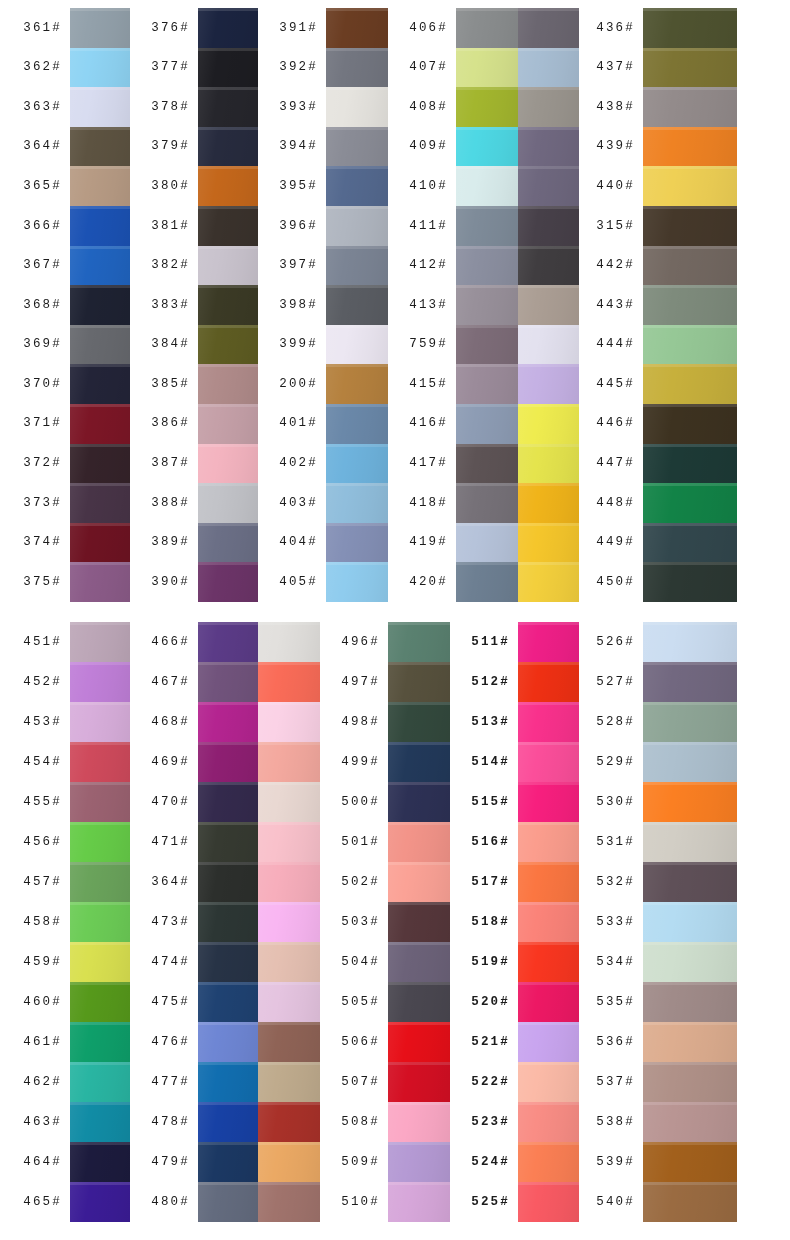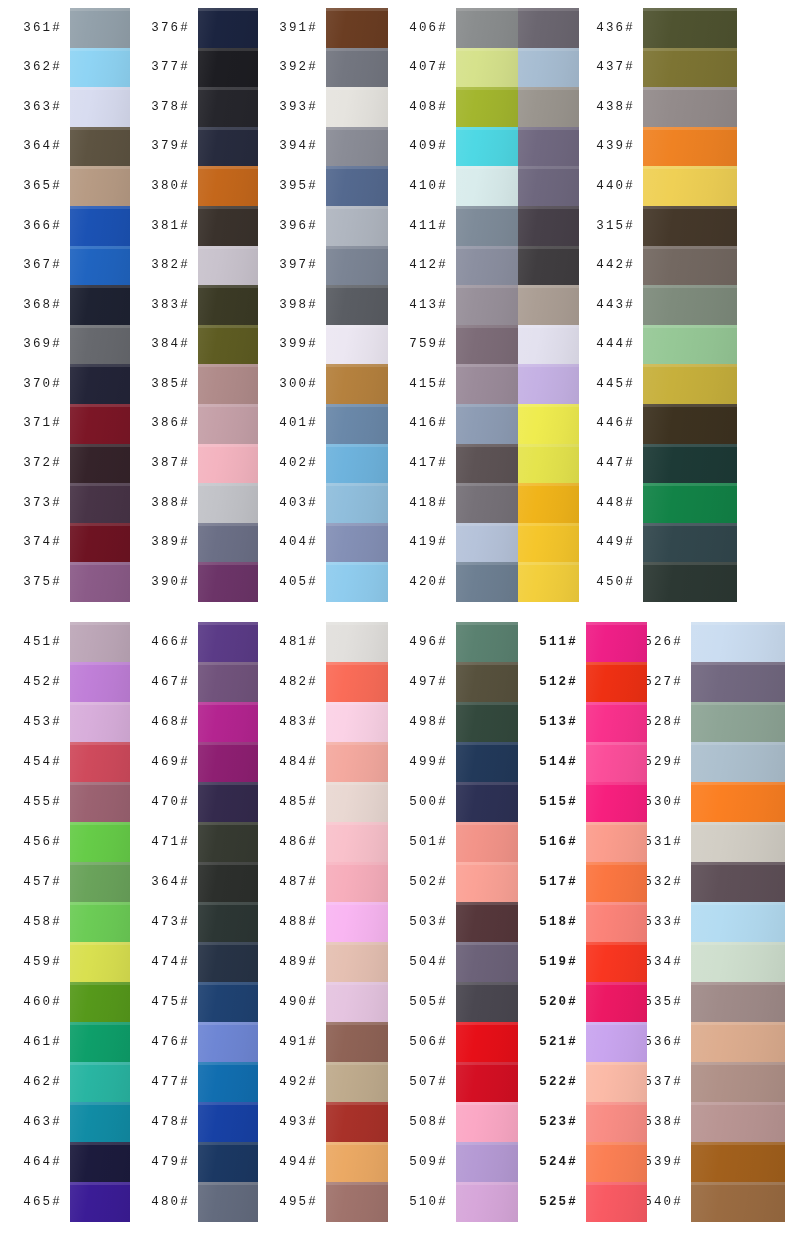--- a/index.html
+++ b/index.html
@@ -161,21 +161,21 @@
         <div class="label-col" style="width: 68px;">
           <div class="code">391#</div>
           <div class="code">392#</div>
           <div class="code">393#</div>
           <div class="code">394#</div>
           <div class="code">395#</div>
           <div class="code">396#</div>
           <div class="code">397#</div>
           <div class="code">398#</div>
           <div class="code">399#</div>
-          <div class="code">300#</div>
+          <div class="code">200#</div>
           <div class="code">401#</div>
           <div class="code">402#</div>
           <div class="code">403#</div>
           <div class="code">404#</div>
           <div class="code">405#</div>
         </div>
         <div class="swatch-col" style="width: 62px;">
           <div class="swatch" title="391#" style="background: rgb(107, 61, 34);"></div>
           <div class="swatch" title="392#" style="background: rgb(115, 118, 128);"></div>
           <div class="swatch" title="393#" style="background: rgb(230, 228, 223);"></div>
@@ -352,37 +352,20 @@
           <div class="swatch" title="474#" style="background: rgb(39, 51, 70);"></div>
           <div class="swatch" title="475#" style="background: rgb(31, 66, 114);"></div>
           <div class="swatch" title="476#" style="background: rgb(110, 134, 212);"></div>
           <div class="swatch" title="477#" style="background: rgb(17, 110, 176);"></div>
           <div class="swatch" title="478#" style="background: rgb(23, 65, 165);"></div>
           <div class="swatch" title="479#" style="background: rgb(27, 56, 99);"></div>
           <div class="swatch" title="480#" style="background: rgb(99, 107, 126);"></div>
         </div>
       </div>
       <div class="group">
-        <div class="label-col" style="width: 68px;">
-          <div class="code">481#</div>
-          <div class="code">482#</div>
-          <div class="code">483#</div>
-          <div class="code">484#</div>
-          <div class="code">485#</div>
-          <div class="code">486#</div>
-          <div class="code">487#</div>
-          <div class="code">488#</div>
-          <div class="code">489#</div>
-          <div class="code">490#</div>
-          <div class="code">491#</div>
-          <div class="code">492#</div>
-          <div class="code">493#</div>
-          <div class="code">494#</div>
-          <div class="code">495#</div>
-        </div>
         <div class="swatch-col" style="width: 62px;">
           <div class="swatch" title="481#" style="background: rgb(226, 224, 221);"></div>
           <div class="swatch" title="482#" style="background: rgb(250, 108, 88);"></div>
           <div class="swatch" title="483#" style="background: rgb(251, 210, 230);"></div>
           <div class="swatch" title="484#" style="background: rgb(244, 169, 159);"></div>
           <div class="swatch" title="485#" style="background: rgb(233, 216, 210);"></div>
           <div class="swatch" title="486#" style="background: rgb(249, 193, 203);"></div>
           <div class="swatch" title="487#" style="background: rgb(247, 174, 188);"></div>
           <div class="swatch" title="488#" style="background: rgb(249, 182, 242);"></div>
           <div class="swatch" title="489#" style="background: rgb(229, 192, 178);"></div>
@@ -460,21 +443,21 @@
           <div class="swatch" title="519#" style="background: rgb(249, 54, 32);"></div>
           <div class="swatch" title="520#" style="background: rgb(237, 24, 100);"></div>
           <div class="swatch" title="521#" style="background: rgb(201, 165, 239);"></div>
           <div class="swatch" title="522#" style="background: rgb(251, 186, 167);"></div>
           <div class="swatch" title="523#" style="background: rgb(249, 141, 133);"></div>
           <div class="swatch" title="524#" style="background: rgb(251, 127, 84);"></div>
           <div class="swatch" title="525#" style="background: rgb(249, 90, 99);"></div>
         </div>
       </div>
       <div class="group">
-        <div class="label-col" style="width: 44px;">
+        <div class="label-col" style="width: 64px;">
           <div class="code">526#</div>
           <div class="code">527#</div>
           <div class="code">528#</div>
           <div class="code">529#</div>
           <div class="code">530#</div>
           <div class="code">531#</div>
           <div class="code">532#</div>
           <div class="code">533#</div>
           <div class="code">534#</div>
           <div class="code">535#</div>

